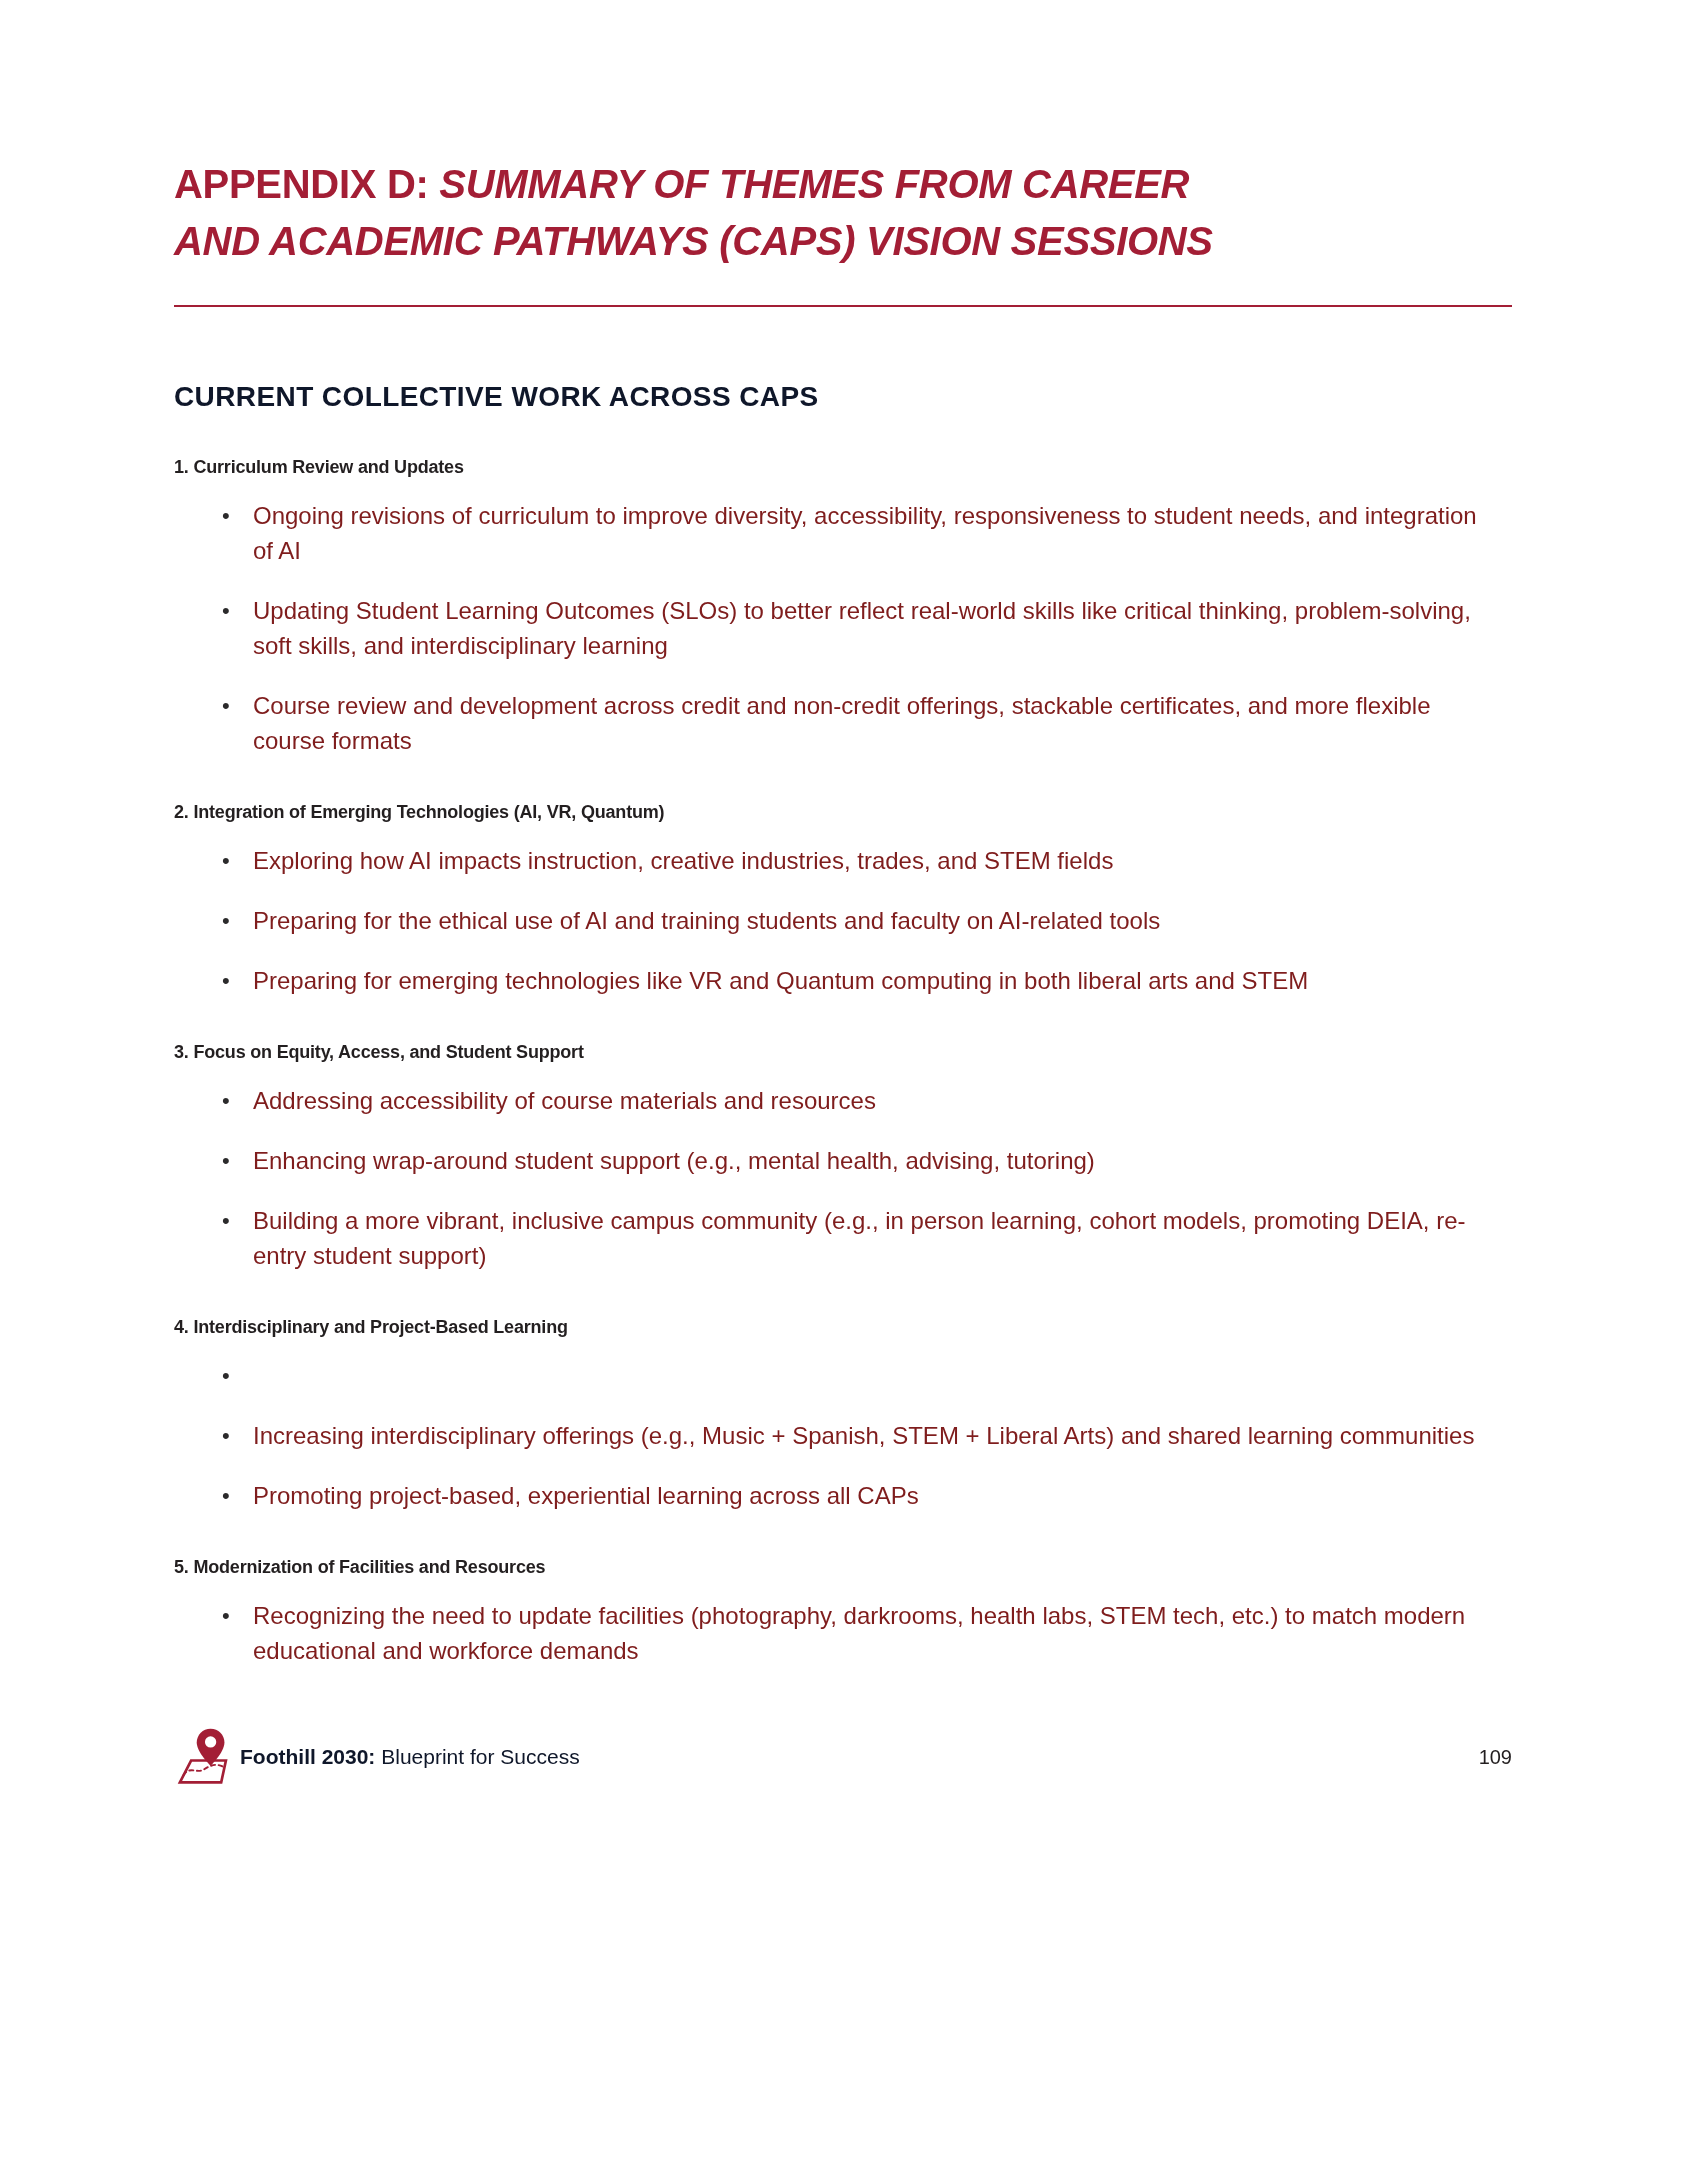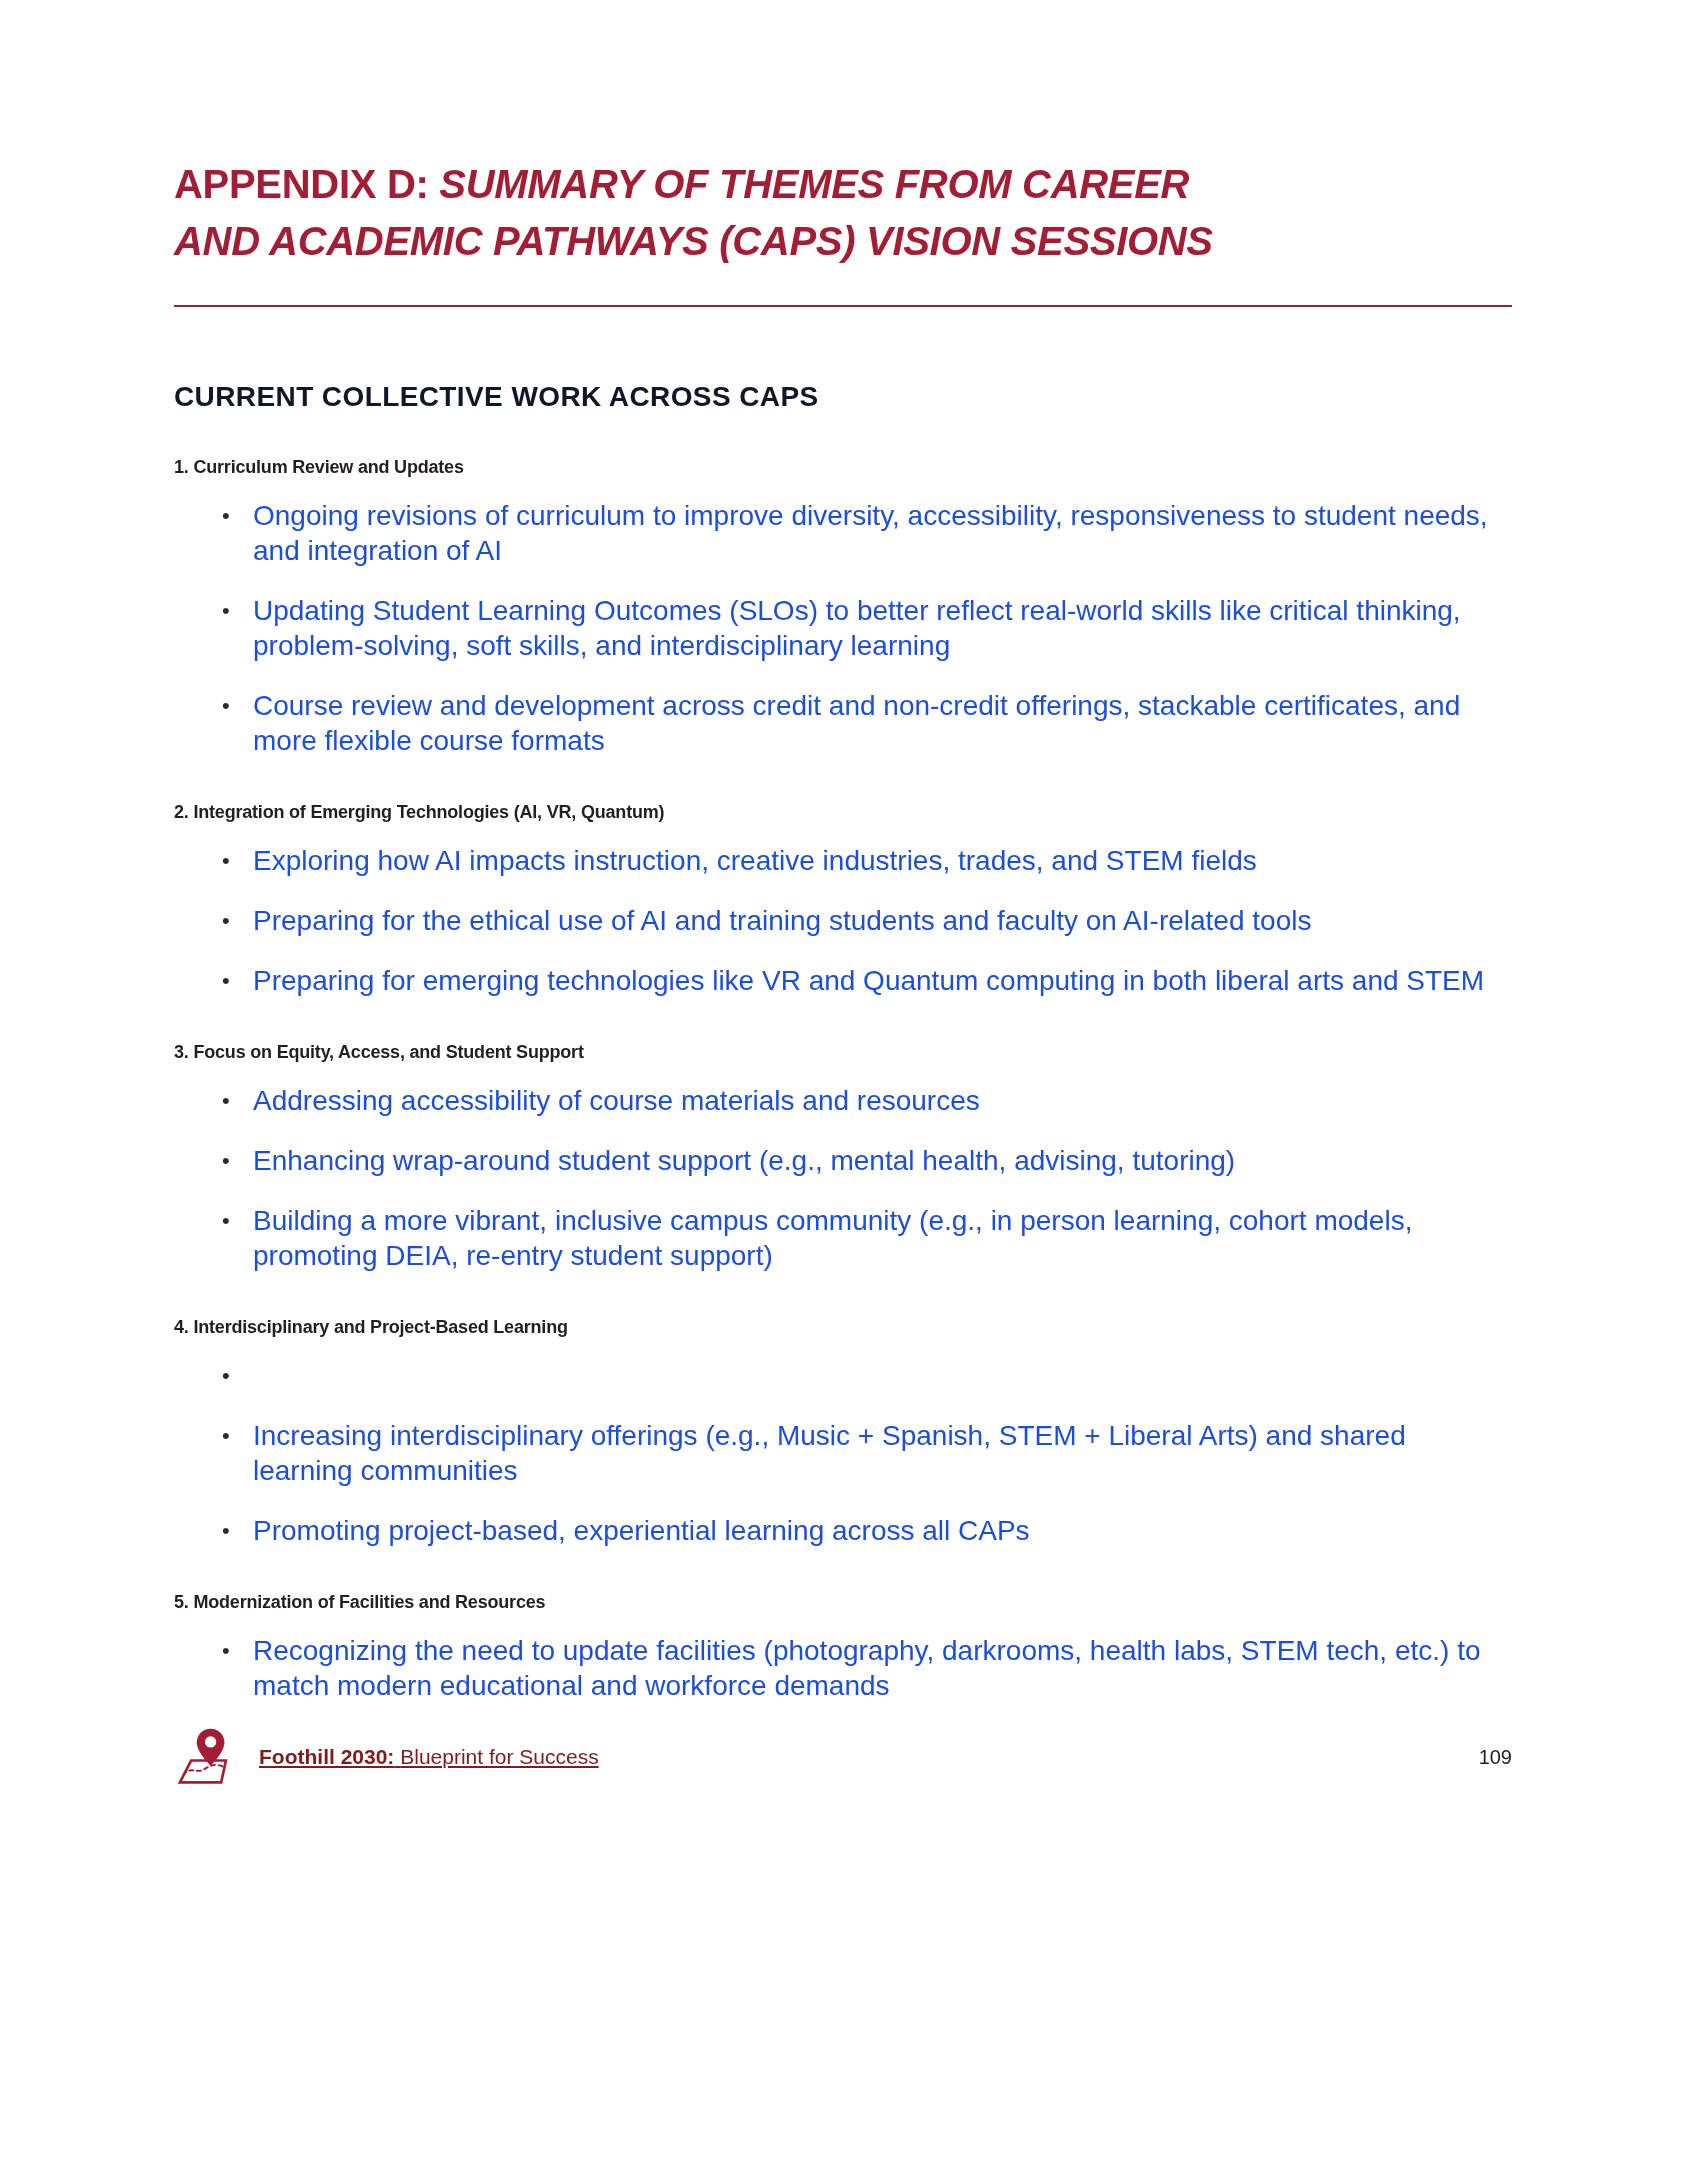--- a/index.html
+++ b/index.html
@@ -61,40 +61,39 @@
     max-width: 1276px;
   }
   .bullet .marker {
     flex: 0 0 auto;
     width: 31px;
     font-size: 22px;
     line-height: 35px;
     color: #2b2a2b;
   }
   .bullet .bullet-text {
-    font-size: 28px;
+    font-size: 24px;
     line-height: 35px;
-    color: #1d4ed8;
+    color: #7f1d1d;
   }
   
   .footer {
     position: absolute;
     left: 174px;
     right: 174px;
     bottom: 53px;
     display: flex;
     align-items: center;
   }
   .footer .logo { width: 59px; height: 62px; flex: 0 0 auto; }
   .footer .brand {
-    margin-left: 26px;
+    margin-left: 7px;
     font-size: 21px;
-    color: #7f1d1d;
+    color: #0f172a;
     white-space: nowrap;
-    text-decoration: underline;
   }
   .footer .brand .brand-bold { font-weight: 700; }
   .footer .page-number {
     margin-left: auto;
     font-size: 20px;
     color: #231f20;
   }
 </style>
 </head>
 <body>

